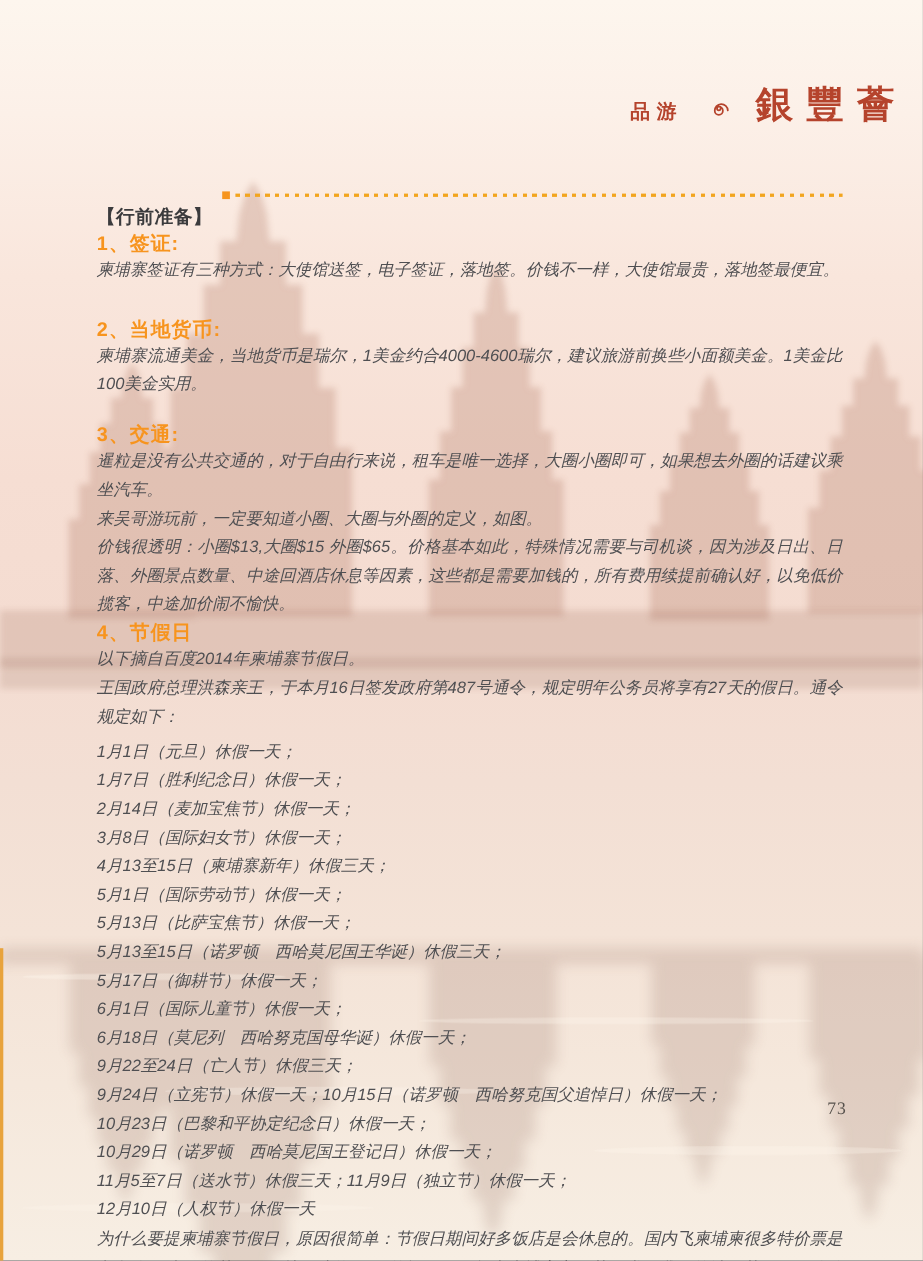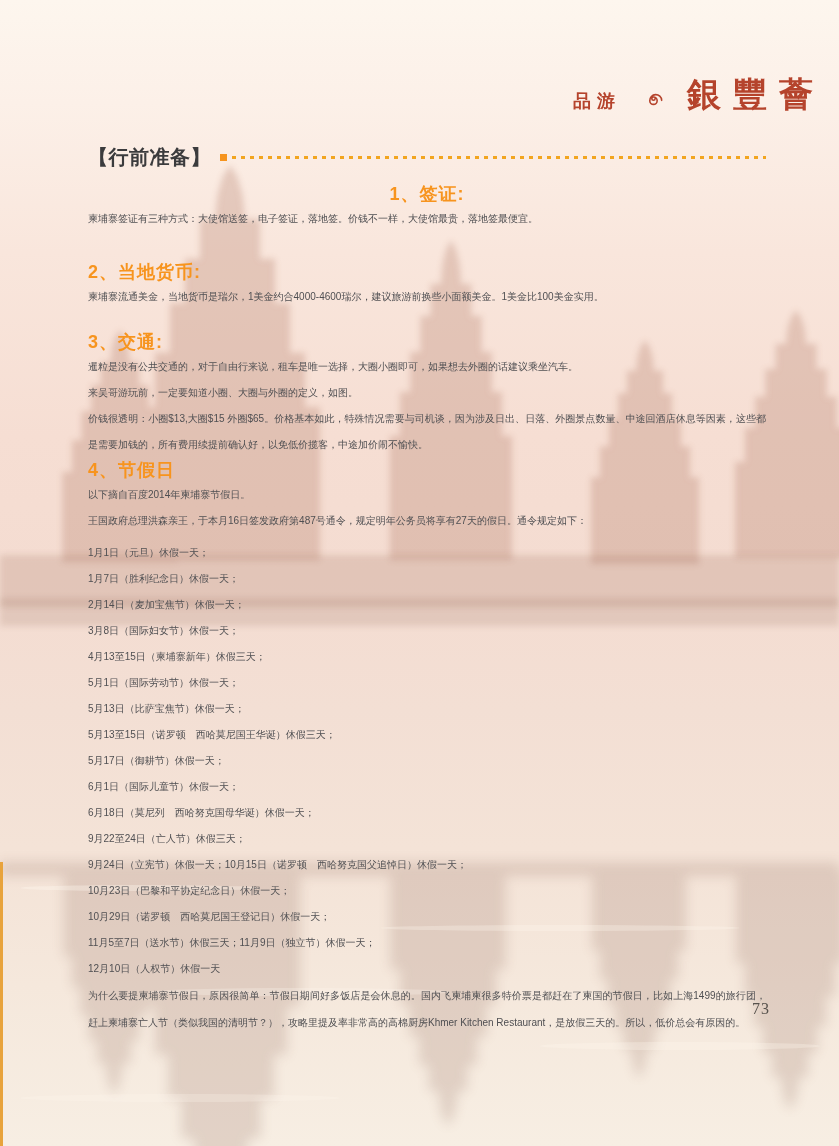--- a/index.html
+++ b/index.html
@@ -15,29 +15,29 @@
 
   .logo{position:absolute; top:72px; right:26px; display:flex; align-items:flex-end; gap:24px;
         color:#B5432C; font-family:"DejaVu Serif", serif; font-weight:bold;}
   .logo-small{font-size:18px; letter-spacing:6px; margin-bottom:5px;}
   .logo-swirl{margin-bottom:6px;}
   .logo-big{font-size:34px; letter-spacing:12px; margin-right:-12px;text-align:center;}
 
   .content{position:absolute; left:88px; top:146px; width:678px;}
 
   .rule-row{display:flex; align-items:center;}
-  .rule-title{font-size:20px; line-height:22px; font-weight:bold; color:#3B3B3D; letter-spacing:.5px; flex:none;}
+  .rule-title{font-size:17px; line-height:22px; font-weight:bold; color:#3B3B3D; letter-spacing:.5px; flex:none;margin-top:41px;}
   .rule-square{width:7px; height:7px; background:#F6941E; margin:0 5px 0 9px; flex:none;}
   .rule-dashes{flex:1; height:3px;
     background:repeating-linear-gradient(90deg,#F2A51F 0,#F2A51F 4px,transparent 4px,transparent 9px);}
 
   h2.sec{font-size:18px; line-height:24px; font-weight:bold; color:#F7941E; letter-spacing:1px; margin:0;}
-  h2.s1{margin-top:14px;text-align:center;} h2.s2{margin-top:28px;} h2.s3{margin-top:20px;} h2.s4{}
+  h2.s1{} h2.s2{margin-top:28px;} h2.s3{margin-top:20px;} h2.s4{}
 
-  p.body{font-size:10px; line-height:26px; color:#4F4F52; margin:0; text-align:justify;}
+  p.body{font-size:15px; line-height:26px; color:#4F4F52; margin:0; text-align:justify;font-style:italic;}
   .holiday-list{margin-top:6px;}
   p.closing{line-height:27px;}
 
   .page-number{position:absolute; left:752px; top:1000px; width:40px;
     font-family:"Liberation Serif", serif; font-size:16px; color:#57524D; letter-spacing:1px;}
 </style>
 </head>
 <body>
 
 <div class="page">

